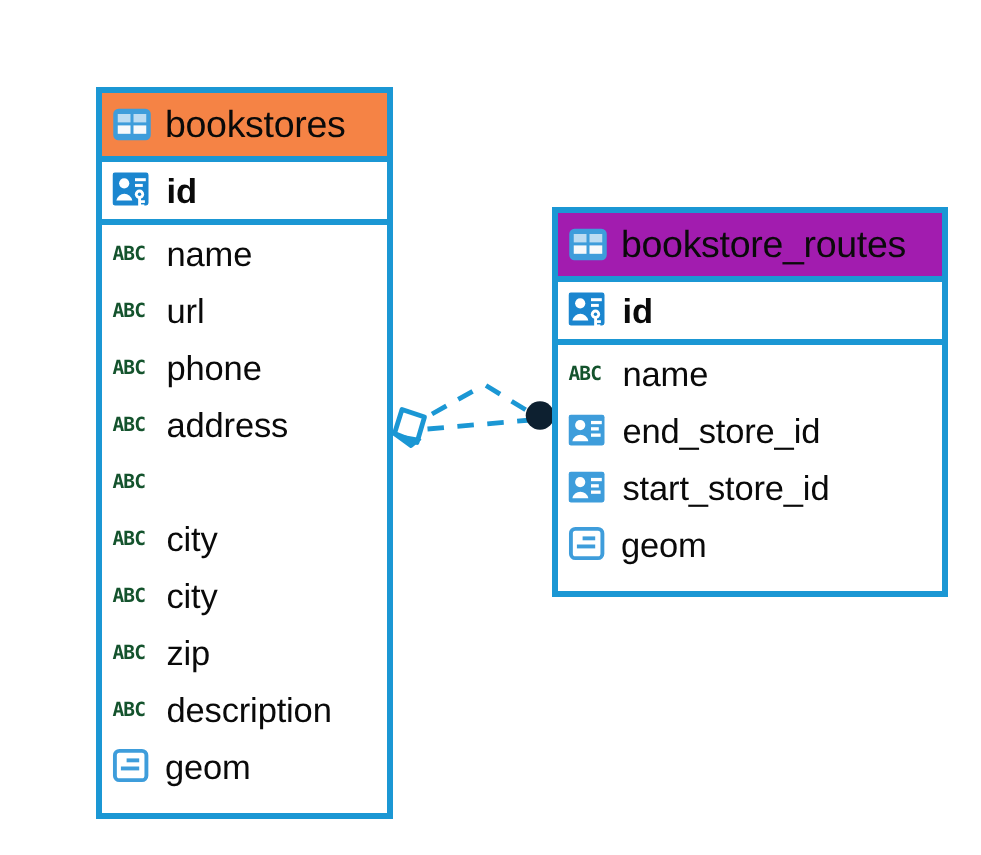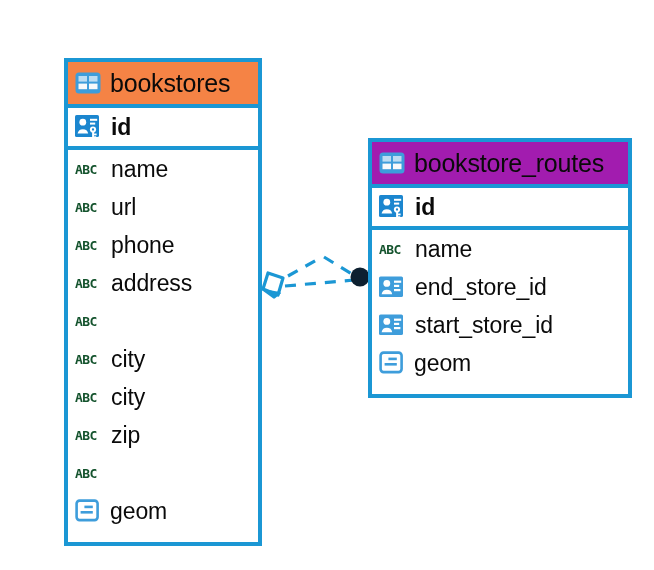--- a/index.html
+++ b/index.html
@@ -193,20 +193,21 @@
         <span class="fname">city</span>
       </div>
 
       <div class="field">
         <span class="abc">ABC</span>
         <span class="fname">zip</span>
       </div>
 
       <div class="field">
         <span class="abc">ABC</span>
+        <span class="fname">description</span>
       </div>
 
       <div class="field">
         <span class="icn">
           <svg width="26" height="24" viewBox="0 0 26 24">
             <rect x="1.6" y="1.6" width="21" height="19.5" rx="3" fill="#ffffff" stroke="#3e9ddb" stroke-width="2.6"></rect>
             <rect x="9.4" y="6.6" width="8.4" height="2.6" fill="#3e9ddb"></rect>
             <rect x="5.6" y="12" width="12.2" height="2.6" fill="#3e9ddb"></rect>
           </svg>
         </span>

